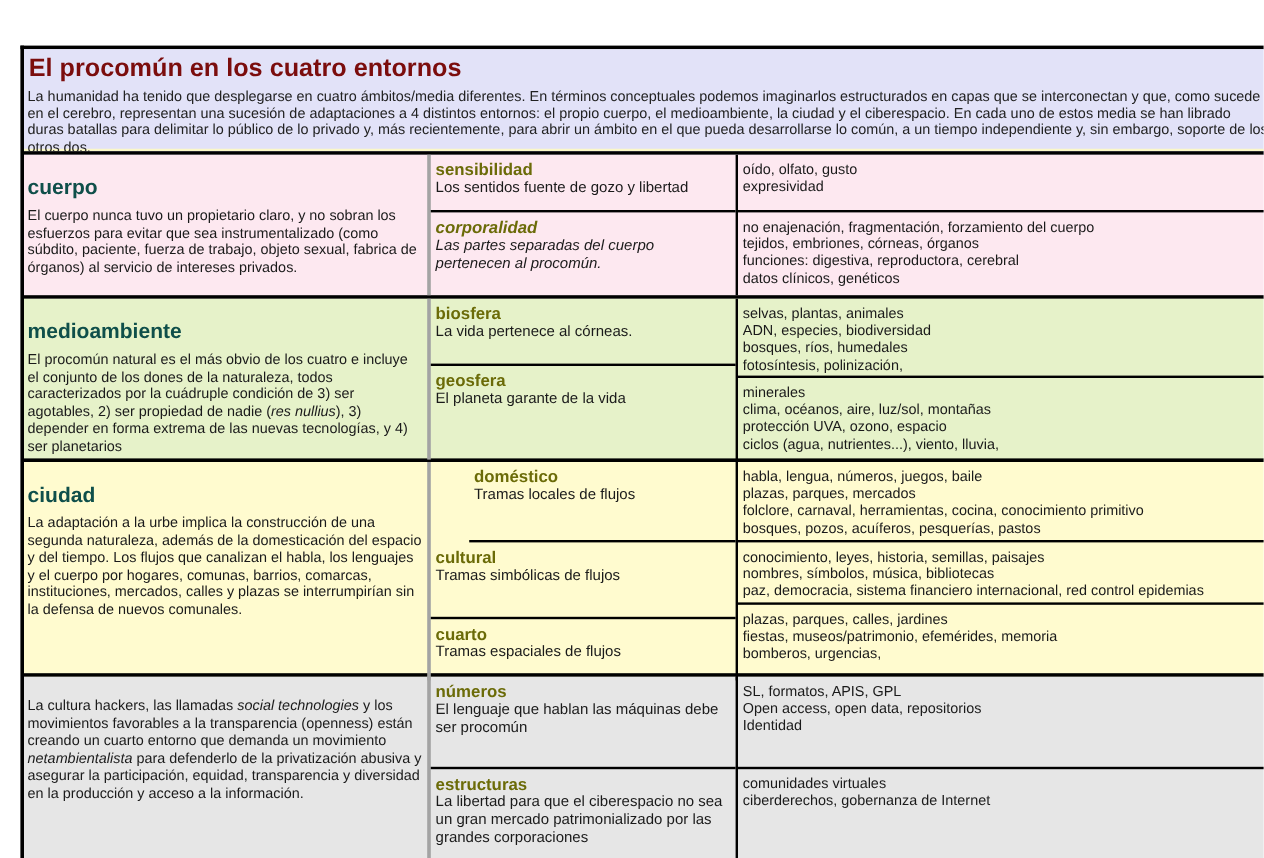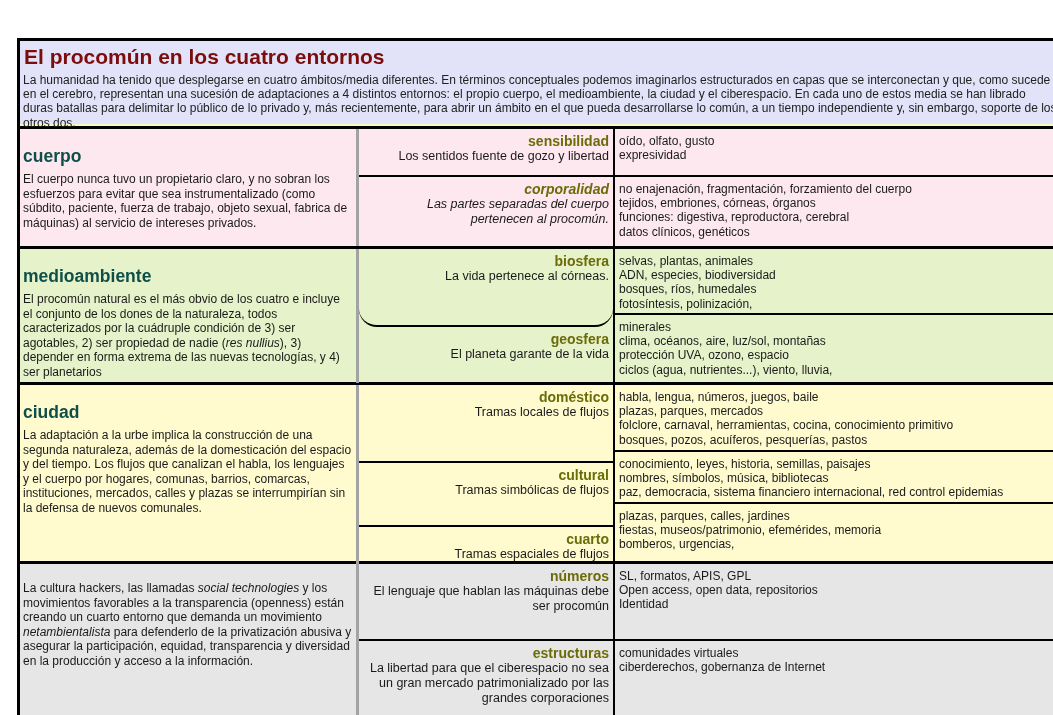--- a/index.html
+++ b/index.html
@@ -9,21 +9,21 @@
   .title { color:#7b0d0d; font-weight:bold; font-size:21px; margin:1px 0 4px 1px; line-height:24px; }
   .intro { font-size:12px; line-height:14.2px; color:#222; margin:0; white-space:normal; }
   .row { display:grid; grid-template-columns:339px 256px 1fr; border-bottom:3px solid #000; }
   .row.cuerpo { background:#fde8f0; }
   .row.medio { background:#e6f2c9; }
   .row.ciudad { background:#fffbcf; }
   .row.digital { background:#e6e6e6; border-bottom:none; }
   .env { padding:17px 4px 4px 3px; border-right:3px solid #a3a3a3; }
   .env-title { color:#0f4f4a; font-weight:bold; font-size:17.5px; margin:0 0 6px 0; line-height:20px; }
   .env-desc { font-size:12px; line-height:14.5px; margin:0; }
-  .sub-cell { border-right:2px solid #000; padding:4px 4px 16px 4px; box-sizing:border-box;text-align:right; }
+  .sub-cell { border-right:2px solid #000; padding:4px 4px 16px 4px; box-sizing:border-box; }
   .sub-name { color:#6b6b08; font-weight:bold; font-size:14px; line-height:16px; }
   .sub-desc { font-size:12.5px; line-height:15px; }
   .items-cell { padding:5px 4px 2px 4px; box-sizing:border-box; font-size:12px; line-height:14.2px; }
   .item-line { display:block; }
   .stack { display:flex; flex-direction:column; }
   .stack > div { border-bottom:2px solid #000; box-sizing:border-box; }
   .stack > div:last-child { border-bottom:none; }
   .col2 { border-right:2px solid #000; }
   i { font-style:italic; }
 </style>
@@ -32,21 +32,21 @@
 
 <div class="doc">
   <div class="header">
     <div class="title">El procomún en los cuatro entornos</div>
     <p class="intro">La humanidad ha tenido que desplegarse en cuatro ámbitos/media diferentes. En términos conceptuales podemos imaginarlos estructurados en capas que se interconectan y que, como sucede en el cerebro, representan una sucesión de adaptaciones a 4 distintos entornos: el propio cuerpo, el medioambiente, la ciudad y el ciberespacio. En cada uno de estos media se han librado duras batallas para delimitar lo público de lo privado y, más recientemente, para abrir un ámbito en el que pueda desarrollarse lo común, a un tiempo independiente y, sin embargo, soporte de los otros dos.</p>
   </div>
 
   <div class="row cuerpo" style="height:117px;">
     <div class="env">
       <div class="env-title">cuerpo</div>
-      <p class="env-desc">El cuerpo nunca tuvo un propietario claro, y no sobran los esfuerzos para evitar que sea  instrumentalizado (como súbdito, paciente, fuerza de trabajo, objeto sexual, fabrica de máquinas) al servicio de intereses privados.</p>
+      <p class="env-desc">El cuerpo nunca tuvo un propietario claro, y no sobran los esfuerzos para evitar que sea  instrumentalizado (como súbdito, paciente, fuerza de trabajo, objeto sexual, fabrica de órganos) al servicio de intereses privados.</p>
     </div>
     <div class="stack col2">
       <div class="sub-cell" style="height:48px;border-right:none;">
         <div class="sub-name">sensibilidad</div>
         <div class="sub-desc">Los sentidos fuente de gozo y libertad</div>
       </div>
       <div class="sub-cell" style="flex:1;border-right:none;font-style:italic;">
         <div class="sub-name">corporalidad</div>
         <div class="sub-desc">Las partes separadas del cuerpo pertenecen al procomún.</div>
       </div>
@@ -64,21 +64,21 @@
       </div>
     </div>
   </div>
 
   <div class="row medio" style="height:133px;">
     <div class="env">
       <div class="env-title">medioambiente</div>
       <p class="env-desc"><span>El procomún natural es el más obvio de los cuatro e incluye el conjunto de los dones de la naturaleza, todos caracterizados por la cuádruple condición de 3) ser agotables, 2)  ser propiedad de nadie (</span><i>res nullius</i><span>),  3) depender en forma extrema de las nuevas tecnologías, y 4) ser planetarios</span></p>
     </div>
     <div class="stack col2">
-      <div class="sub-cell" style="height:78px;border-right:none;border-radius:18px;">
+      <div class="sub-cell" style="height:56px;border-right:none;">
         <div class="sub-name">biosfera</div>
         <div class="sub-desc">La vida pertenece al córneas.</div>
       </div>
       <div class="sub-cell" style="flex:1;border-right:none;">
         <div class="sub-name">geosfera</div>
         <div class="sub-desc">El planeta garante de la vida</div>
       </div>
     </div>
     <div class="stack">
       <div class="items-cell" style="height:66px;">
@@ -95,21 +95,21 @@
       </div>
     </div>
   </div>
 
   <div class="row ciudad" style="height:176px;">
     <div class="env">
       <div class="env-title">ciudad</div>
       <p class="env-desc">La adaptación a la urbe implica la construcción de una segunda naturaleza, además de la domesticación del espacio y del tiempo. Los flujos que canalizan el habla, los lenguajes y el cuerpo por hogares, comunas, barrios, comarcas,  instituciones, mercados, calles y plazas se interrumpirían sin la defensa de nuevos comunales.</p>
     </div>
     <div class="stack col2">
-      <div class="sub-cell" style="height:78px;border-right:none;">
+      <div class="sub-cell" style="height:67px;border-right:none;margin-left:32px;">
         <div class="sub-name">doméstico</div>
         <div class="sub-desc">Tramas locales de flujos</div>
       </div>
       <div class="sub-cell" style="height:64px;border-right:none;">
         <div class="sub-name">cultural</div>
         <div class="sub-desc">Tramas simbólicas de flujos</div>
       </div>
       <div class="sub-cell" style="flex:1;border-right:none;">
         <div class="sub-name">cuarto</div>
         <div class="sub-desc">Tramas espaciales de flujos</div>

